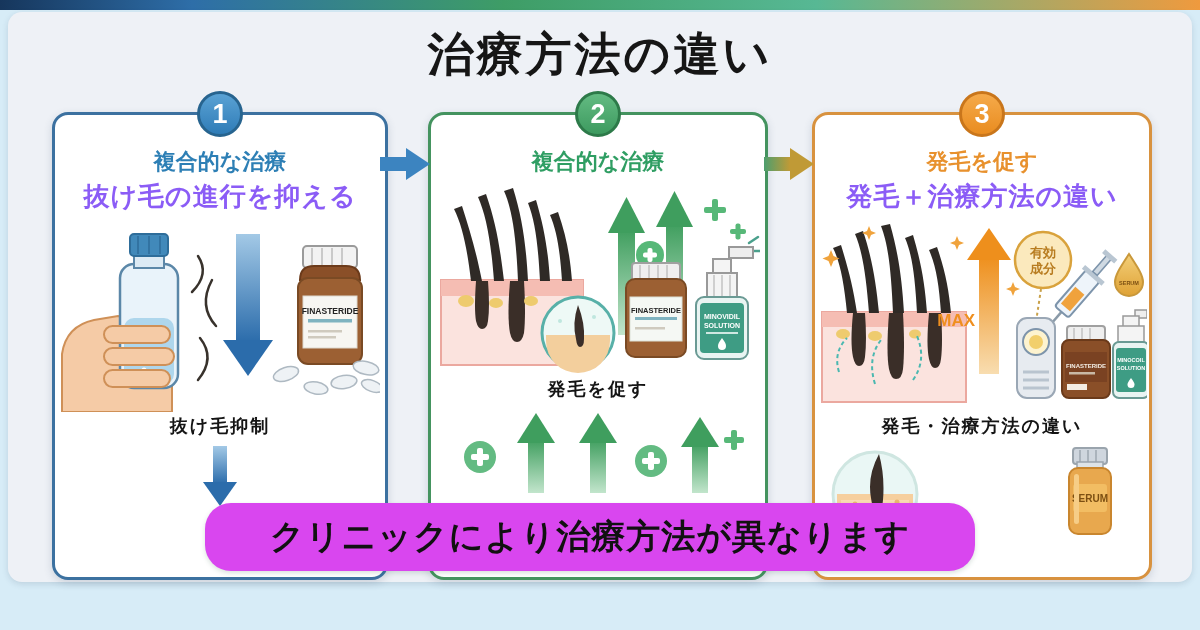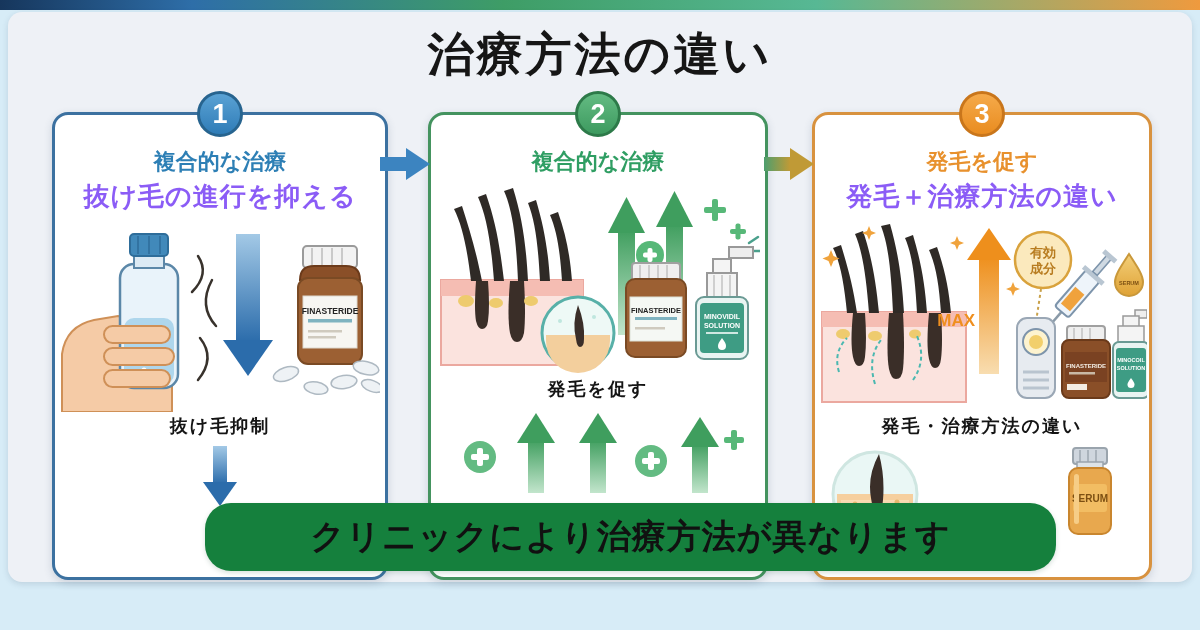--- a/index.html
+++ b/index.html
@@ -46,22 +46,22 @@
   .panel-1 .p-title { color:#2d7fb5; }
   .panel-2 .p-title { color:#2f9e63; }
   .panel-3 .p-title { color:#e8912d; }
   .p-sub { text-align:center; font-size:26px; font-weight:800; color:#8b5cf6; margin-top:2px; letter-spacing:1px;}
   .illus { display:block; margin:8px auto 0; }
   .p-caption { text-align:center; font-size:18px; font-weight:800; color:#141414; margin-top:2px; letter-spacing:2px;}
   .flow-arrow { position:absolute; top:146px; z-index:2; }
   .flow-arrow-1 { left:380px; }
   .flow-arrow-2 { left:764px; }
   .banner {
-    position:absolute; left:205px; top:503px; width:851px; height:68px;
-    background:#15803d; border-radius:26px; z-index:5;
+    position:absolute; left:205px; top:503px; width:770px; height:68px;
+    background:#d946ef; border-radius:26px; z-index:5;
     display:flex; align-items:center; justify-content:center;
     font-size:34px; font-weight:800; color:#111;
     box-shadow:0 2px 5px rgba(40,90,60,.18); letter-spacing:1px;
   }
   svg text { font-family:"Liberation Sans","DejaVu Sans",sans-serif; }
 </style>
 </head>
 <body>
 
 <div class="stage">

